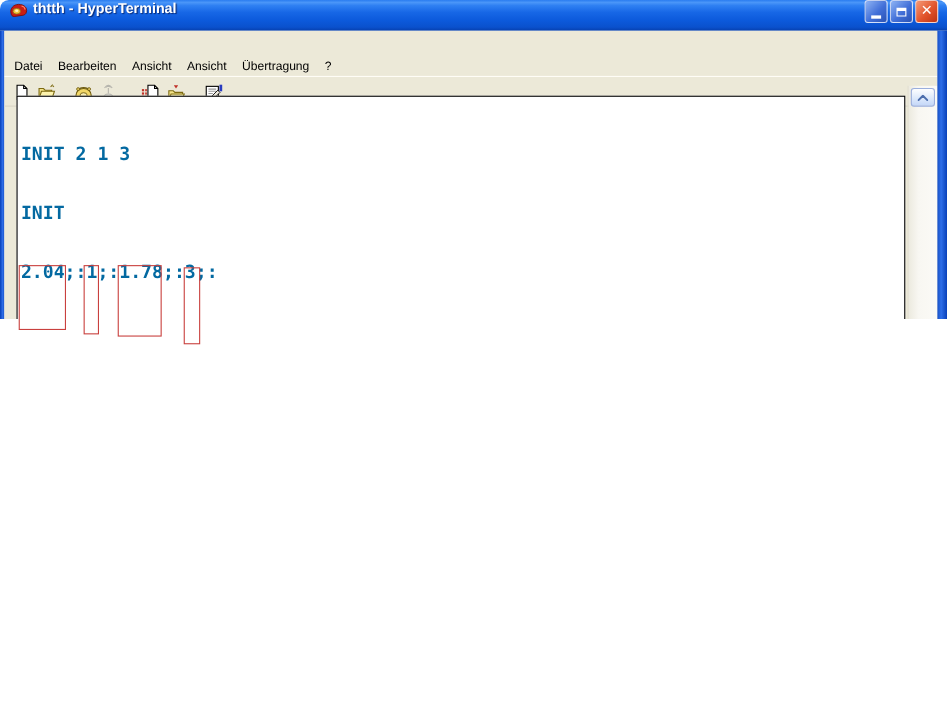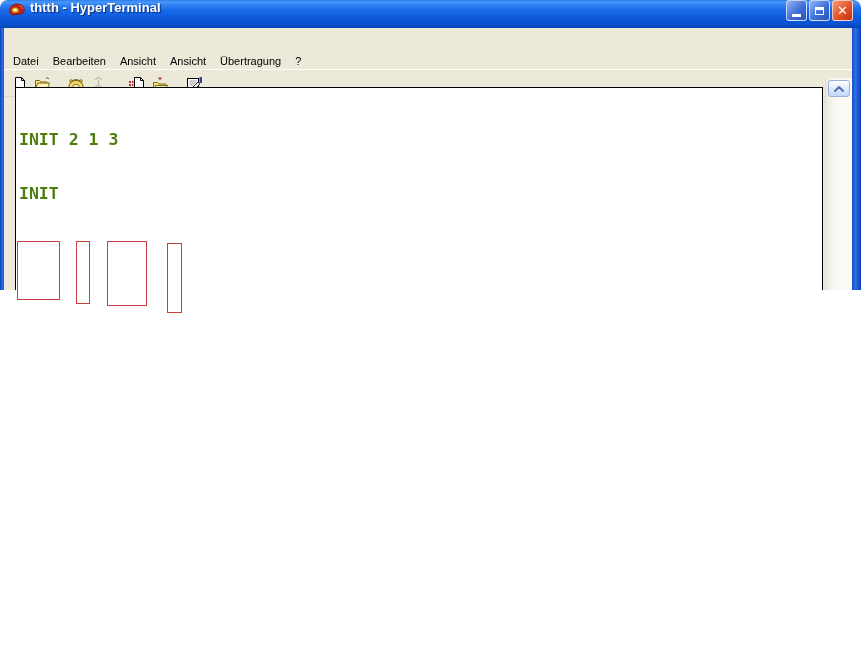--- a/index.html
+++ b/index.html
@@ -60,21 +60,21 @@
   .sp14 { margin-left:15px; }
   .sp10 { margin-left:11px; }
   .disabled { opacity:.55; filter:grayscale(1); }
 
   
   .term { position:absolute; left:11px; top:59px; width:806px; height:202px;
           border:1px solid #000; background:#ffffff; overflow:hidden; }
   .term-text { padding:7px 0 0 3px;
                font-family:"DejaVu Sans Mono", monospace;
                font-weight:bold; font-size:16.5px; line-height:18px;
-               color:#4d7c0f; white-space:pre; }
+               color:#0369a1; white-space:pre; }
 
   
   .scrollbar { position:absolute; right:0; top:50px; bottom:0; width:26px;
                background:linear-gradient(90deg,#eceadf,#f8f7f2 35%,#fbfaf6);
                border-left:1px solid #e2dfd2; }
   .sb-up { width:22px; height:17px; margin:2px auto 0 auto; box-sizing:border-box;
            border:1px solid #9aaedd; border-radius:3px;
            background:linear-gradient(180deg,#fdfeff 0%,#dde9fb 55%,#c4d7f8 100%);
            display:flex; align-items:center; justify-content:center; }
 
@@ -180,20 +180,21 @@
           <path d="M7 12l6-6 2 2-6 6-2.6.6z" fill="#e8e4d8" stroke="#000" stroke-width="0.8"></path>
           <rect x="14.5" y="1" width="2.5" height="6" fill="#2a3cc0"></rect>
         </svg>
       </span>
     </div>
 
     <div class="term">
       <div class="term-text">
         <div>INIT 2 1 3</div>
         <div>INIT</div>
+        <div>2.04;:1;:1.78;:3;:</div>
         
         
         
         
         
         
       </div>
     </div>
 
     <div class="scrollbar">

